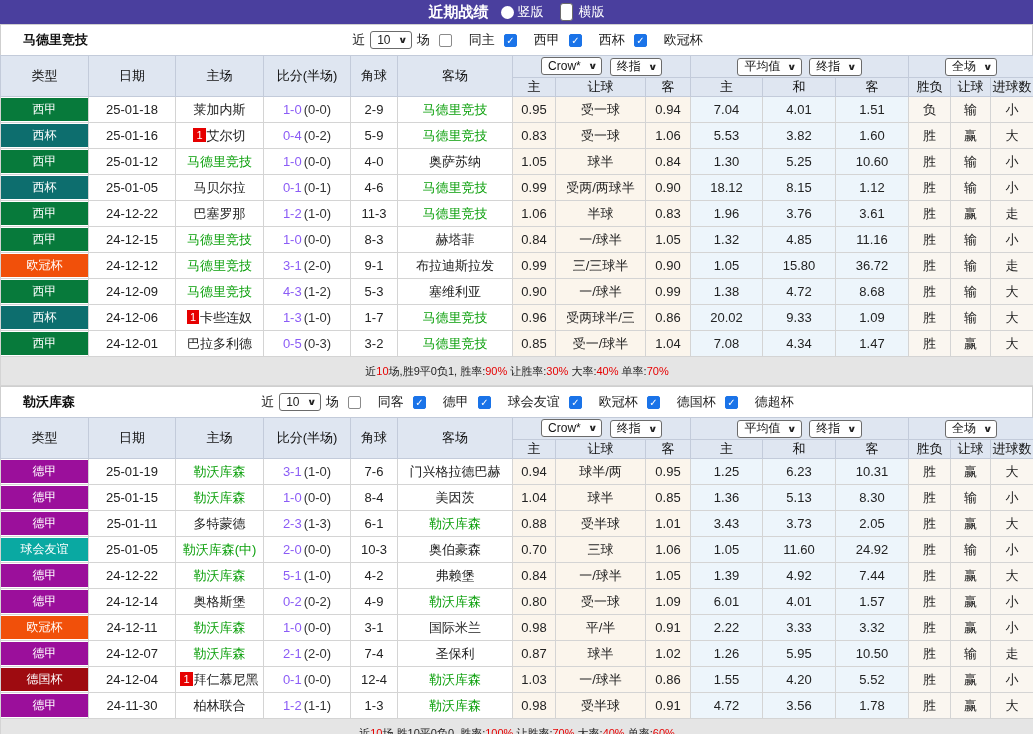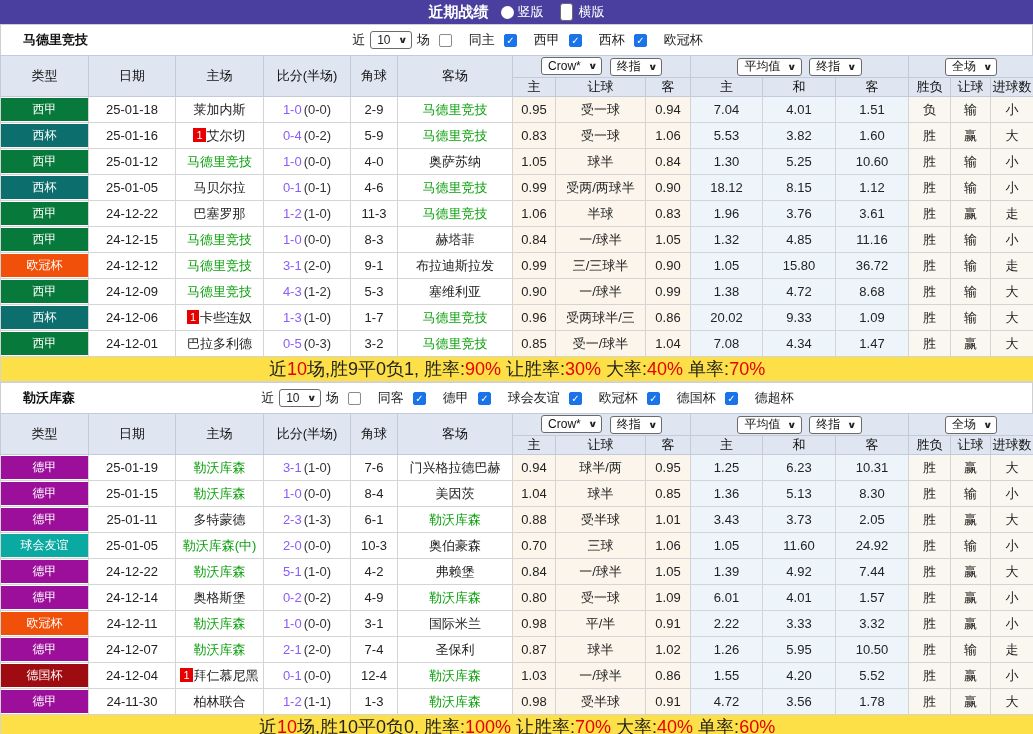--- a/index.html
+++ b/index.html
@@ -83,21 +83,21 @@
   }
   .ft { color: #8b5cf6; margin-right: 2px; }
   .ht { color: #333; }
   .c-odd { background: #fbf5ec !important; }
   .c-avg { background: #edf5fb !important; margin-left: 21px; }
   .c-res { background: #faf6f0 !important; }
   .r { color: #e60012; }
   .b { color: #2323cc; }
   .g { color: #089a08; }
 
-  .summary { height: 19px; background: #fde047; font-size: 18px; color: #222; }
+  .summary { height: 29px; background: #e5e5e5; font-size: 11px; color: #222; }
   .summary .red { color: #e60000; }
 </style>
 </head>
 <body>
 
 <div class="page">
   <div class="topbar" style="background: rgb(74, 63, 158);">
     <span class="topbar-title">近期战绩</span>
     <span class="radio-group" id="radio-group">
         <span class="radio-item">

